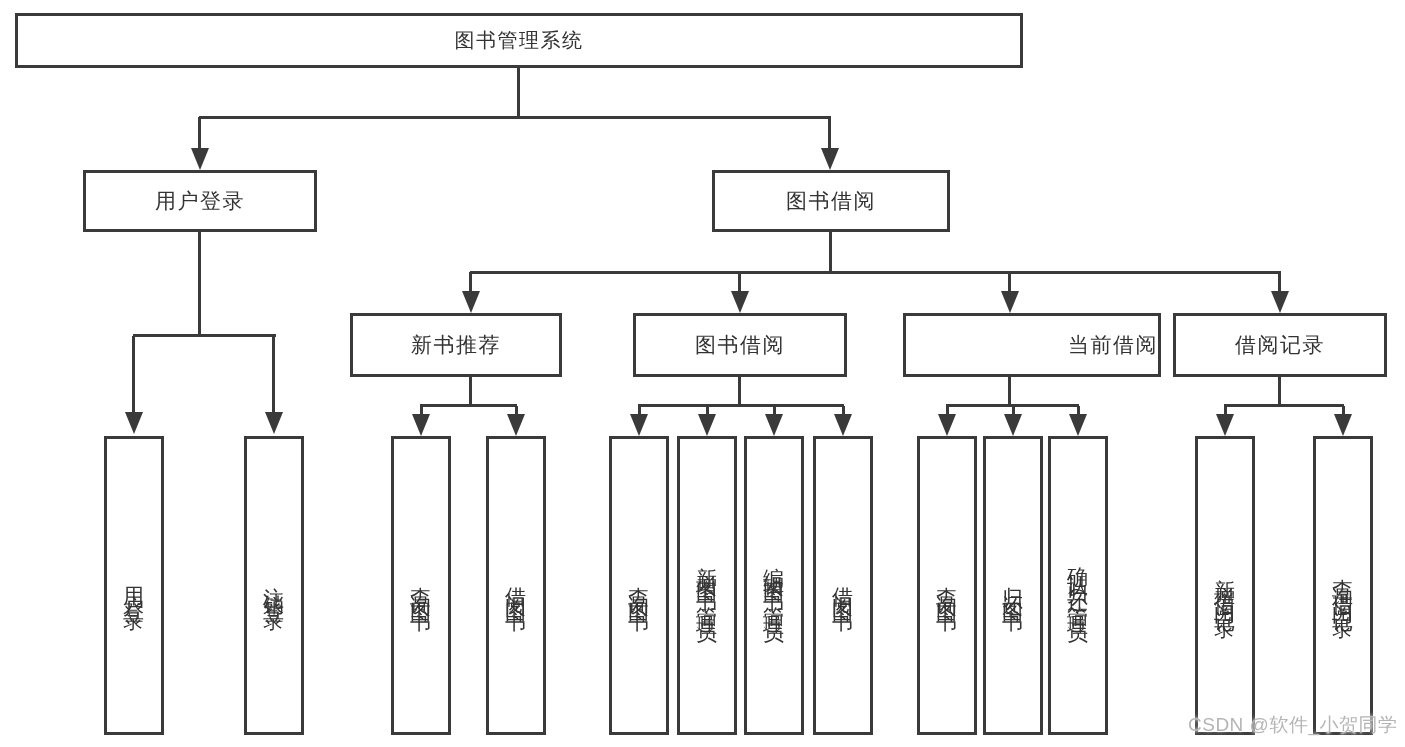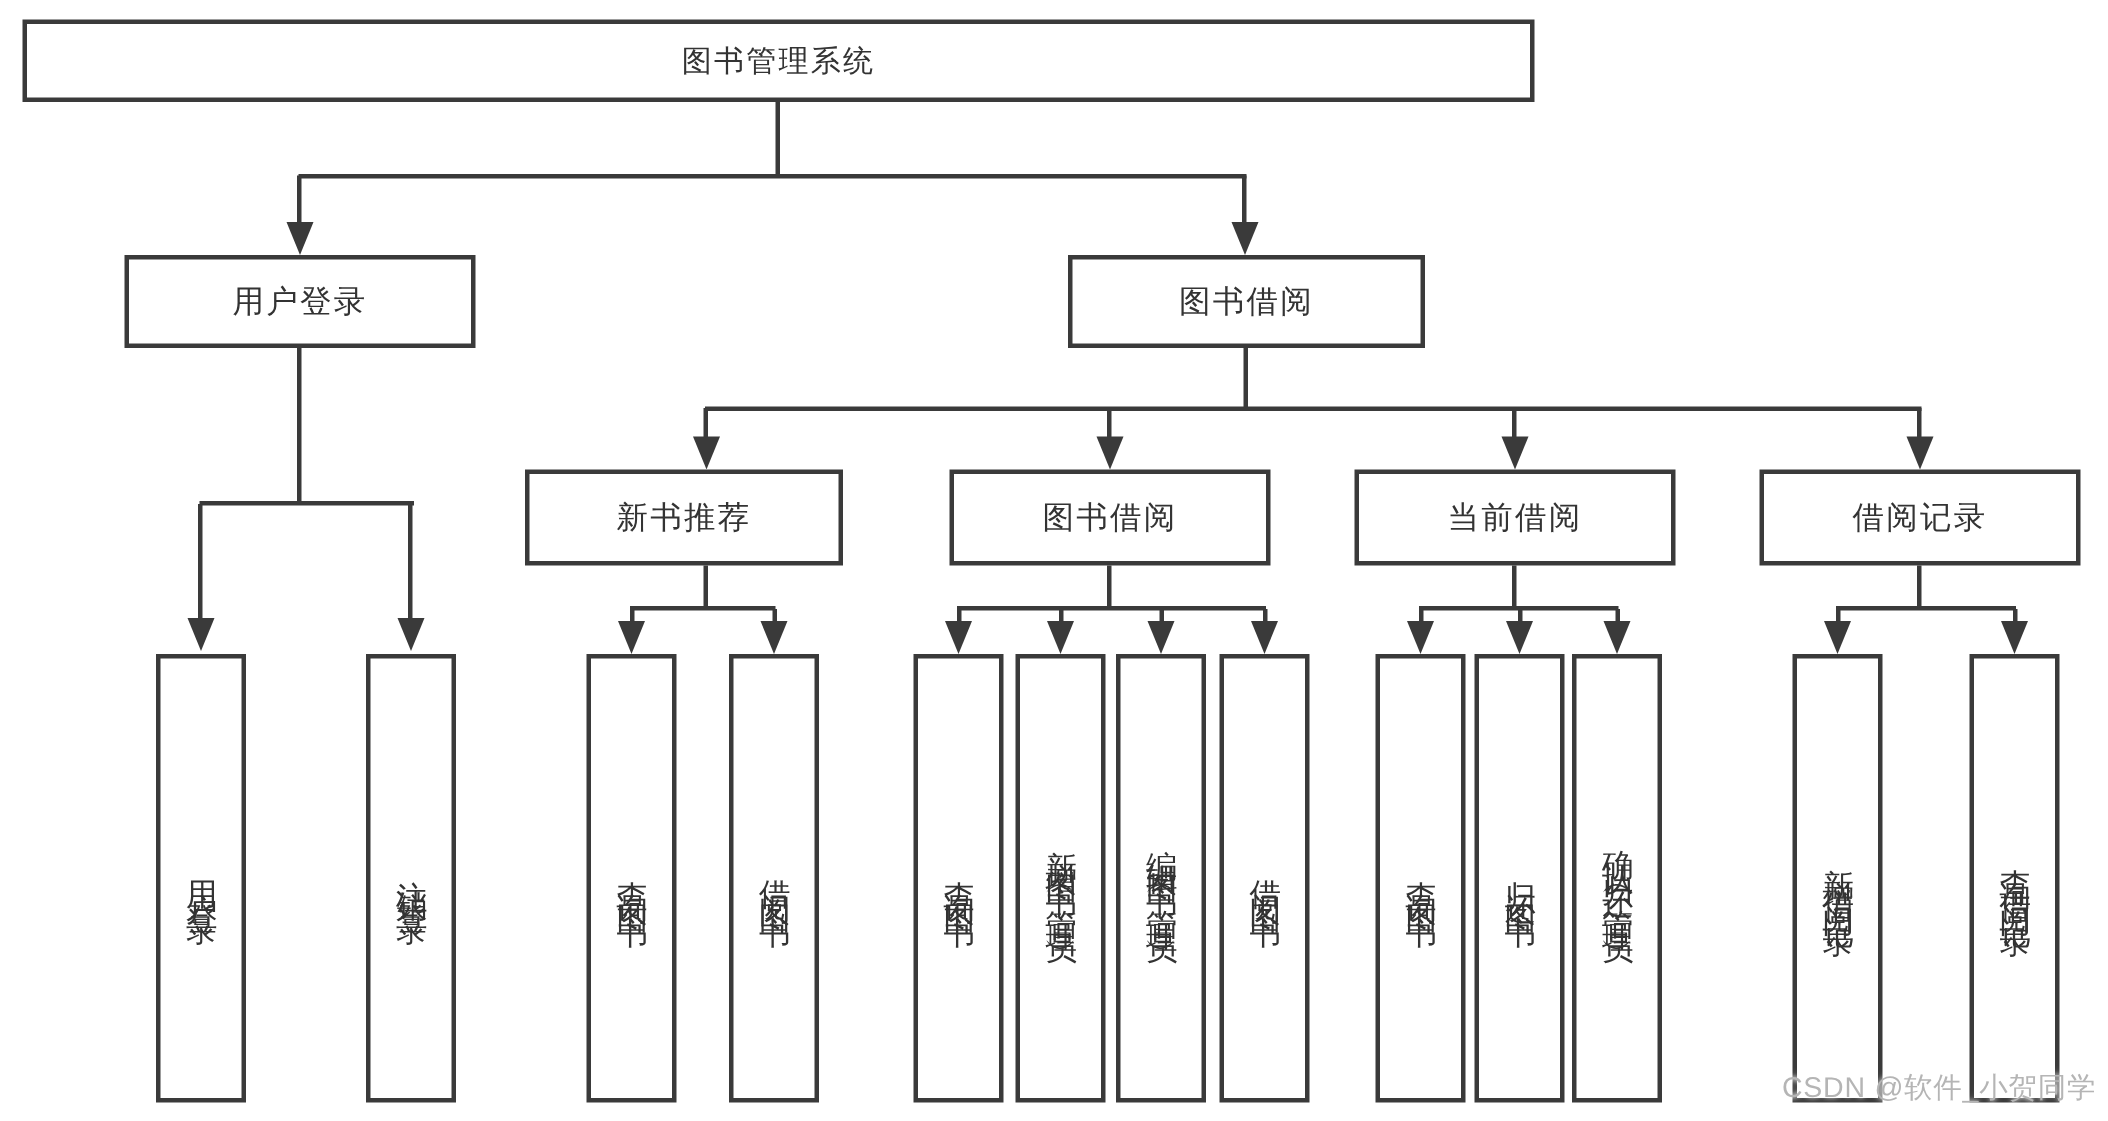--- a/index.html
+++ b/index.html
@@ -98,21 +98,21 @@
   <div class="arr" style="left:731px;top:291px;"></div>
   <div class="arr" style="left:1001px;top:291px;"></div>
   <div class="arr" style="left:1271px;top:291px;"></div>
 
   <div class="box" style="left:350px;top:313px;width:212px;height:64px;">
     <span class="lbl">新书推荐</span>
   </div>
   <div class="box" style="left:633px;top:313px;width:214px;height:64px;">
     <span class="lbl">图书借阅</span>
   </div>
-  <div class="box" style="left:903px;top:313px;width:214px;height:64px;">
+  <div class="box" style="left:903px;top:313px;width:258px;height:64px;justify-content:flex-end;">
     <span class="lbl">当前借阅</span>
   </div>
   <div class="box" style="left:1173px;top:313px;width:214px;height:64px;">
     <span class="lbl">借阅记录</span>
   </div>
 
   <div class="vline" style="left:469px;top:377px;height:29px;"></div>
   <div class="vline" style="left:738px;top:377px;height:29px;"></div>
   <div class="vline" style="left:1008px;top:377px;height:29px;"></div>
   <div class="vline" style="left:1278px;top:377px;height:29px;"></div>

